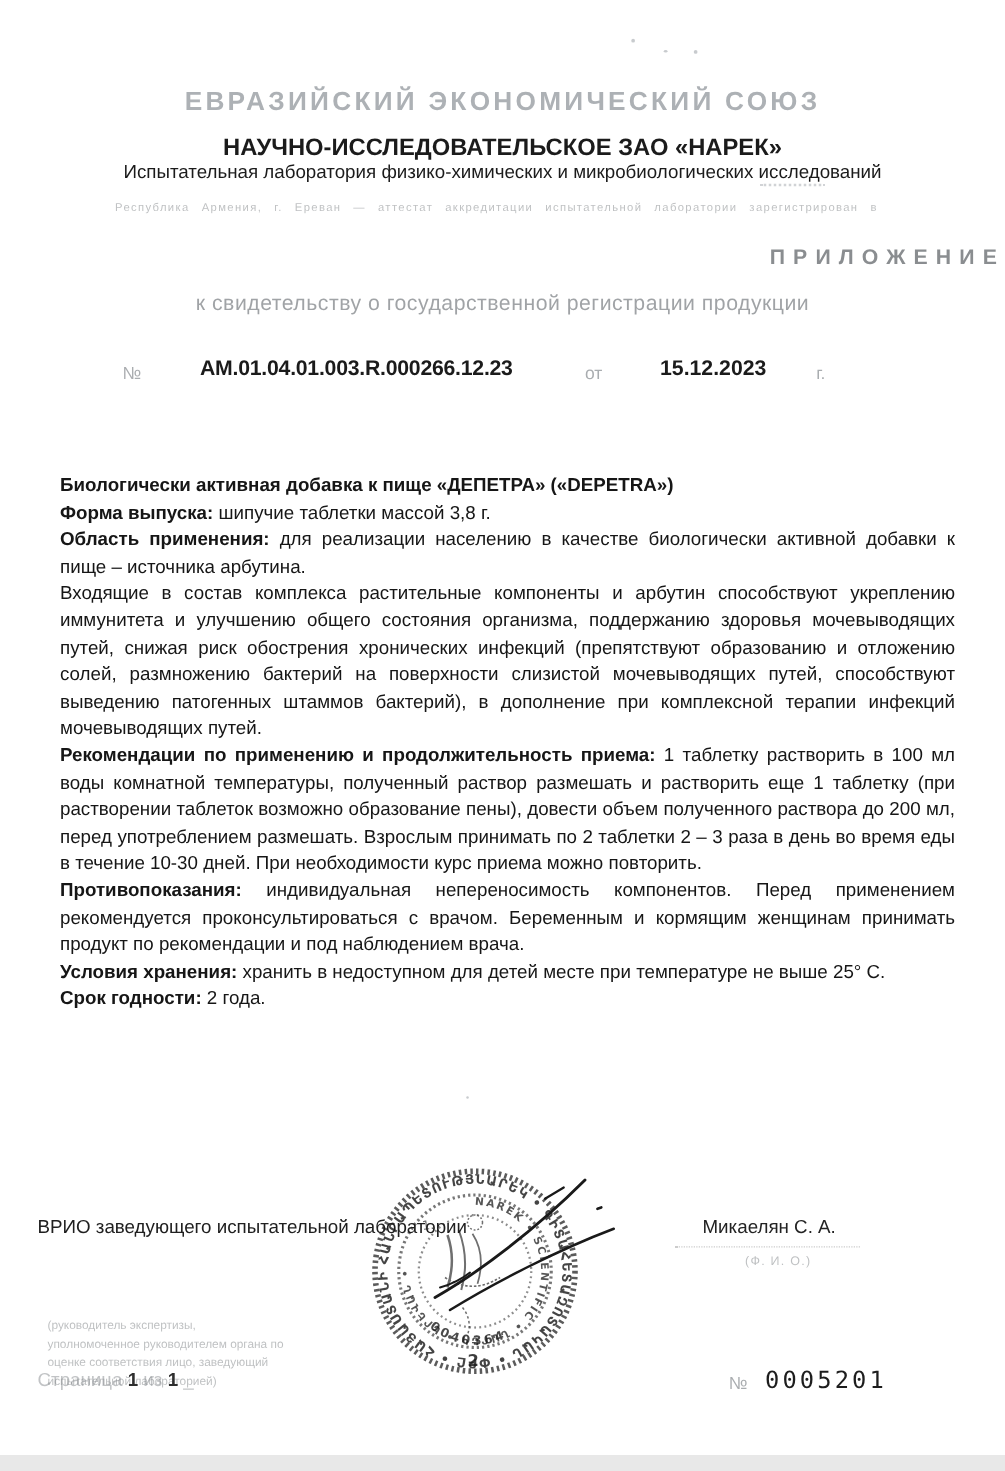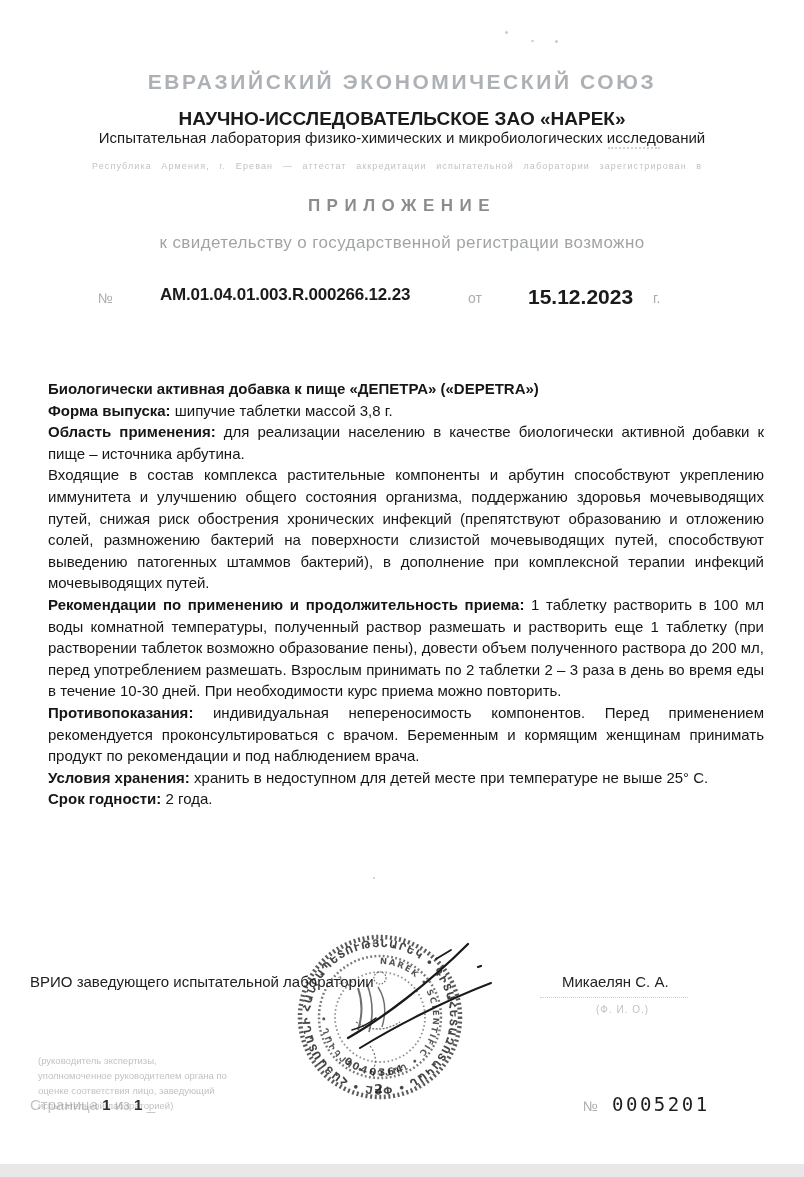--- a/index.html
+++ b/index.html
@@ -21,31 +21,31 @@
   }
   .org-name{left:0; right:0; top:108px; font-size:19px; font-weight:bold; text-align:center;}
   .lab-name{left:0; right:0; top:129px; font-size:15px; font-weight:normal; text-align:center;}
   .addr-line{
     left:92px; width:620px; top:161px; font-size:9px; text-align:center;
     letter-spacing:1.1px; word-spacing:6px; white-space:nowrap; overflow:hidden;
   }
   
   .doc-title{
     left:0; right:0; top:196px; font-size:17px; font-weight:bold; letter-spacing:6.5px;
-    color:#4e5357; opacity:.66; filter:blur(.4px); text-align:center;
+    color:#4e5357; opacity:.66; filter:blur(.4px); text-align:right;
   }
   .doc-subtitle{
     left:0; right:0; top:233px; font-size:17px; color:#62676c; opacity:.6;
     filter:blur(.5px); text-align:center; letter-spacing:.4px;
   }
   
   .num-prefix{left:98px; top:290px; font-size:14px;}
   .doc-number{left:160px; top:285px; font-size:17px; font-weight:bold; letter-spacing:-0.2px;}
   .of-label{left:468px; top:290px; font-size:14px;}
-  .doc-date{left:528px; top:285px; font-size:21px; font-weight:bold;}
+  .doc-date{left:528px; top:285px; font-size:17px; font-weight:bold;}
   .year-label{left:653px; top:290px; font-size:14px;}
   
   .body-text{
     left:48px; top:378px; width:716px; font-size:15px; line-height:21.6px;
     text-align:justify; text-align-last:left; color:#161616;
   }
   .body-text p{margin:0;}
   .p-label{font-weight:bold;}
   
   .sign-title{left:30px; top:973px; font-size:15px; white-space:nowrap; color:#202020;}
@@ -78,21 +78,21 @@
   <div class="abs speck" style="left:555px;top:40px;width:3px;height:3px;"></div>
   <div class="abs dash-noise" style="left:608px;top:147px;"></div>
   <div class="abs speck" style="left:373px;top:877px;width:2px;height:2px;"></div>
 
   <div class="abs union-title">ЕВРАЗИЙСКИЙ ЭКОНОМИЧЕСКИЙ СОЮЗ</div>
   <div class="abs org-name">НАУЧНО-ИССЛЕДОВАТЕЛЬСКОЕ ЗАО «НАРЕК»</div>
   <div class="abs lab-name">Испытательная лаборатория физико-химических и микробиологических исследований</div>
   <div class="abs addr-line faded-tiny">Республика Армения, г. Ереван — аттестат аккредитации испытательной лаборатории зарегистрирован в реестре</div>
 
   <div class="abs doc-title">ПРИЛОЖЕНИЕ</div>
-  <div class="abs doc-subtitle">к свидетельству о государственной регистрации возможно</div>
+  <div class="abs doc-subtitle">к свидетельству о государственной регистрации продукции</div>
 
   <span class="abs num-prefix faded">№</span>
   <span class="abs doc-number">АМ.01.04.01.003.R.000266.12.23</span>
   <span class="abs of-label faded">от</span>
   <span class="abs doc-date">15.12.2023</span>
   <span class="abs year-label faded">г.</span>
 
   <div class="abs body-text">
     <p><span class="p-label">Биологически активная добавка к пище «ДЕПЕТРА» («DEPETRA»)</span> <span></span></p>
     <p><span class="p-label">Форма выпуска:</span> <span>шипучие таблетки массой 3,8 г.</span></p>

